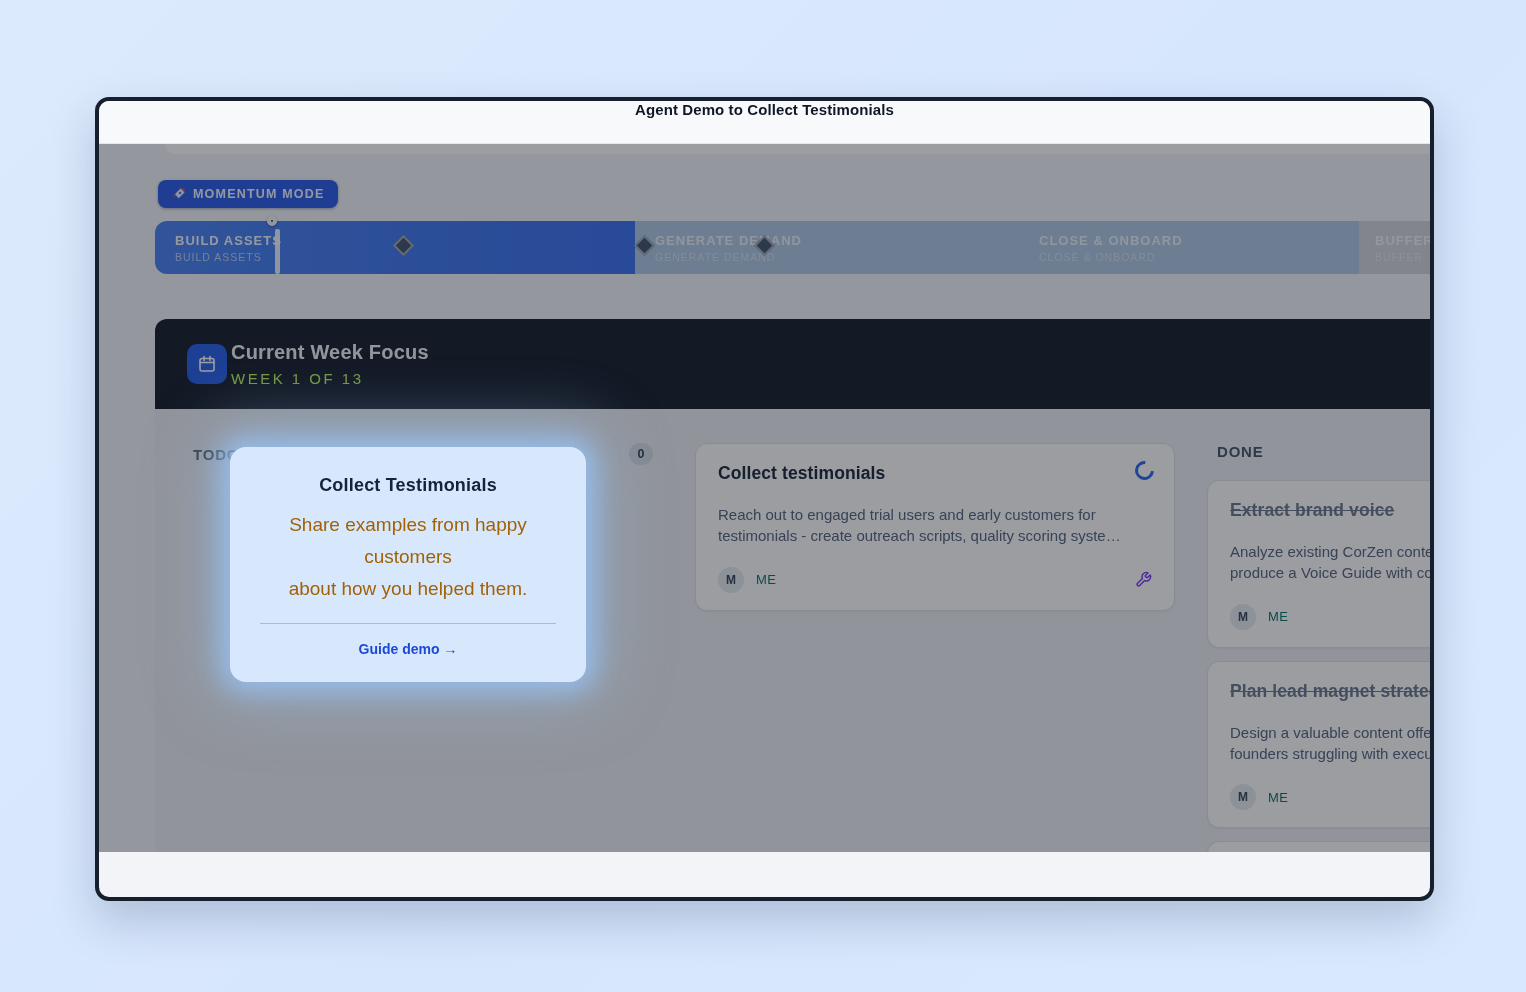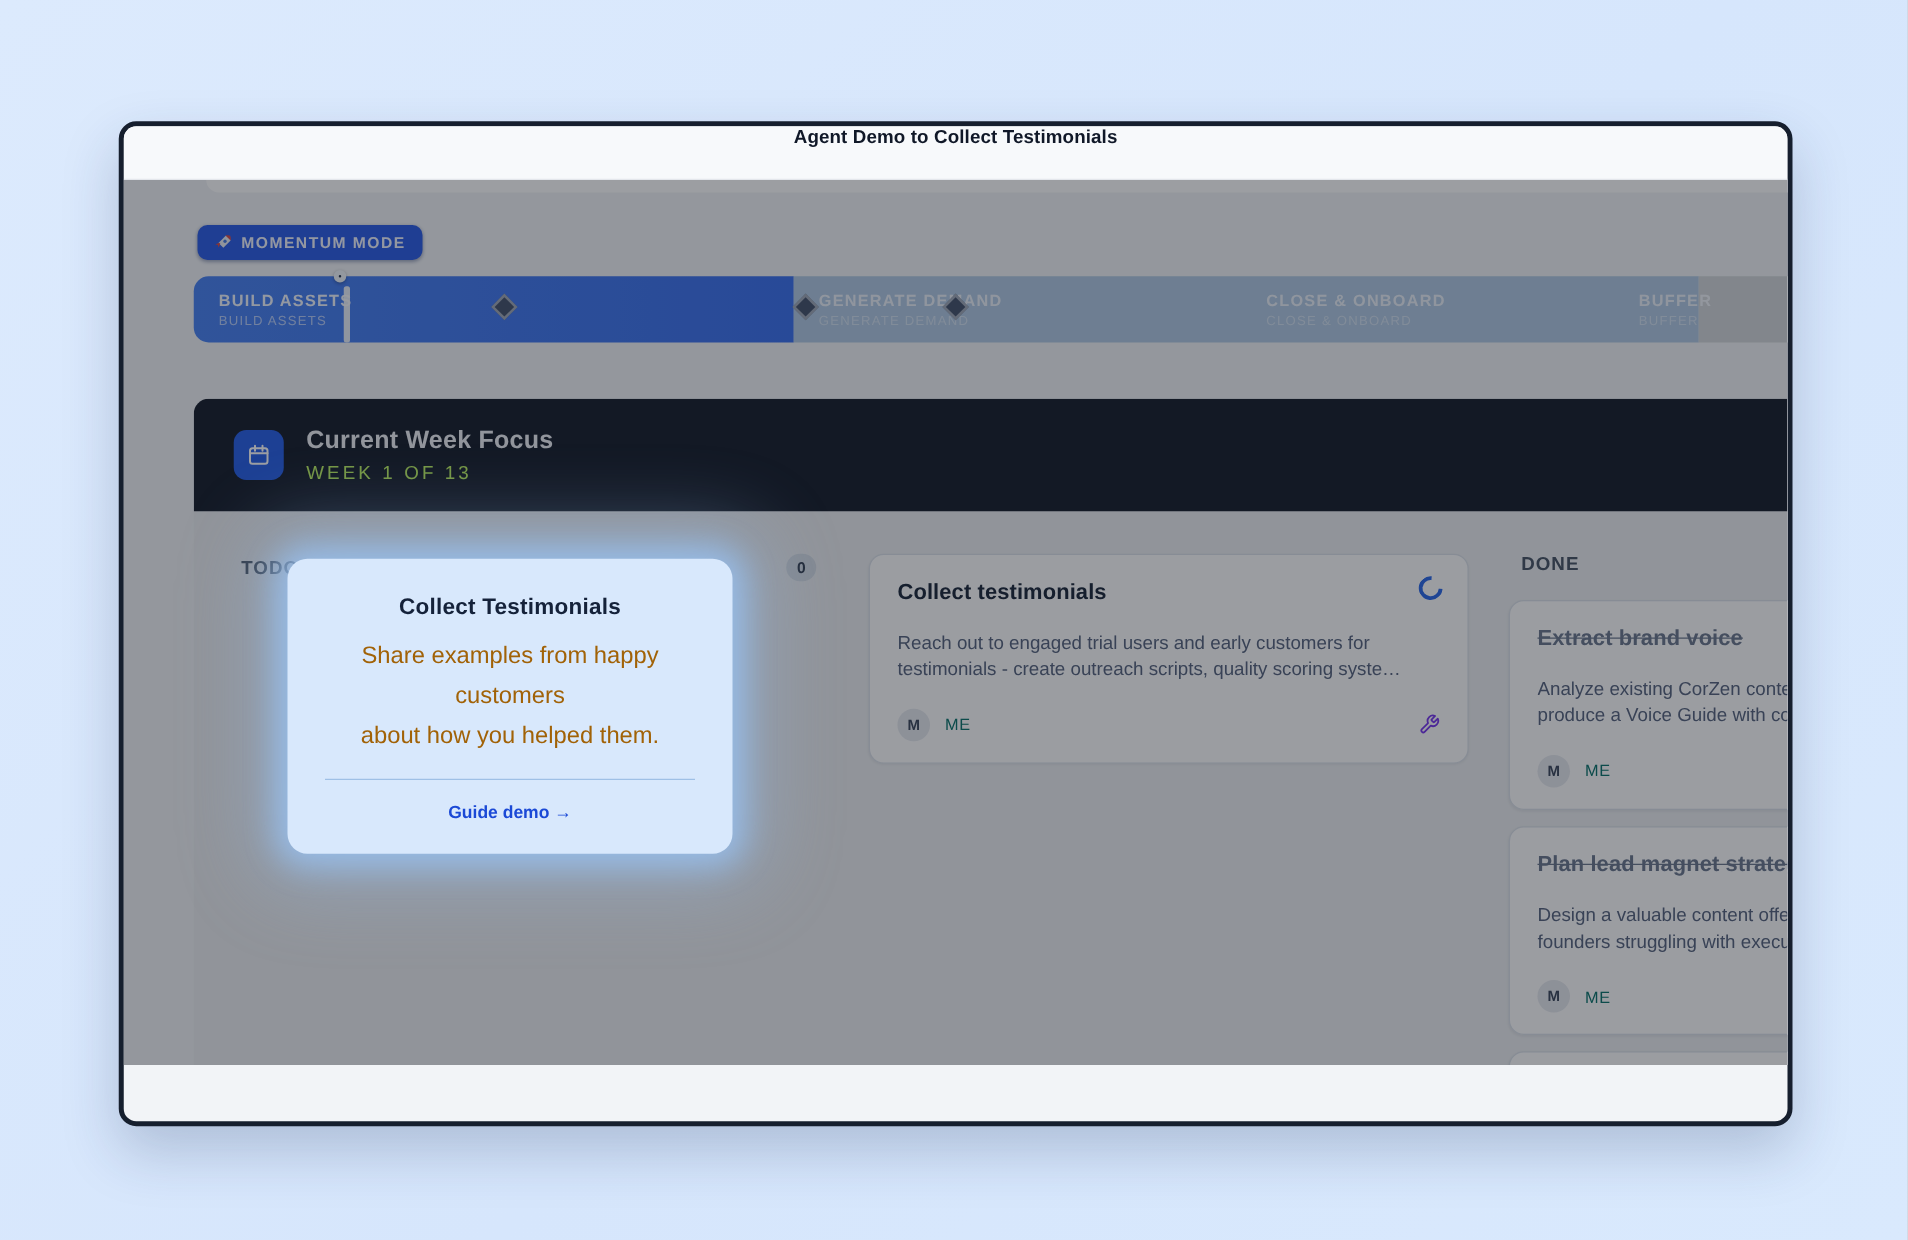--- a/index.html
+++ b/index.html
@@ -69,21 +69,21 @@
     box-shadow:0 1px 3px rgba(0,0,0,.3); cursor:grab;
   }
 
   
   .board-card {
     position:absolute; left:56px; right:0; top:175px; bottom:0;
     border-radius:12px 0 0 0; overflow:hidden; background:#edeff2;
   }
   .focus-panel {
     height:90px; background:#1b2230; display:flex; align-items:center;
-    gap:18px; padding-left:32px;
+    gap:4px; padding-left:32px;
   }
   .focus-icon {
     width:40px; height:40px; border-radius:10px; background:#2c63e8;
     display:flex; align-items:center; justify-content:center; flex:none;
   }
   .focus-title { font-size:20px; font-weight:bold; color:#eef1f6; letter-spacing:.2px; }
   .focus-sub { font-size:15px; letter-spacing:2.5px; color:#bef264; margin-top:6px; text-transform:uppercase; }
 
   .board { display:flex; gap:32px; padding:34px 0 0 28px; height:calc(100% - 90px); }
   .col { width:480px; flex:none; }
@@ -162,25 +162,25 @@
       <div class="tl-seg buffer"></div>
 
       <div class="tl-label on-blue" style="left:20px">
         <span class="big">BUILD ASSETS</span>
         <span class="sub">BUILD ASSETS</span>
       </div>
       <div class="tl-label on-mid" style="left:500px">
         <span class="big">GENERATE DEMAND</span>
         <span class="sub">GENERATE DEMAND</span>
       </div>
-      <div class="tl-label on-mid" style="left:858px">
+      <div class="tl-label on-mid" style="left:884px">
         <span class="big">CLOSE &amp; ONBOARD</span>
         <span class="sub">CLOSE &amp; ONBOARD</span>
       </div>
-      <div class="tl-label on-mid" style="left:1156px">
+      <div class="tl-label on-mid" style="left:1220px">
         <span class="big">BUFFER</span>
         <span class="sub">BUFFER</span>
       </div>
 
       <div class="tl-diamond" style="left:241px"></div>
       <div class="tl-diamond" style="left:482px"></div>
       <div class="tl-diamond" style="left:602px"></div>
 
       <div class="tl-marker-bar"></div>
       <div class="tl-marker-dot"></div>

